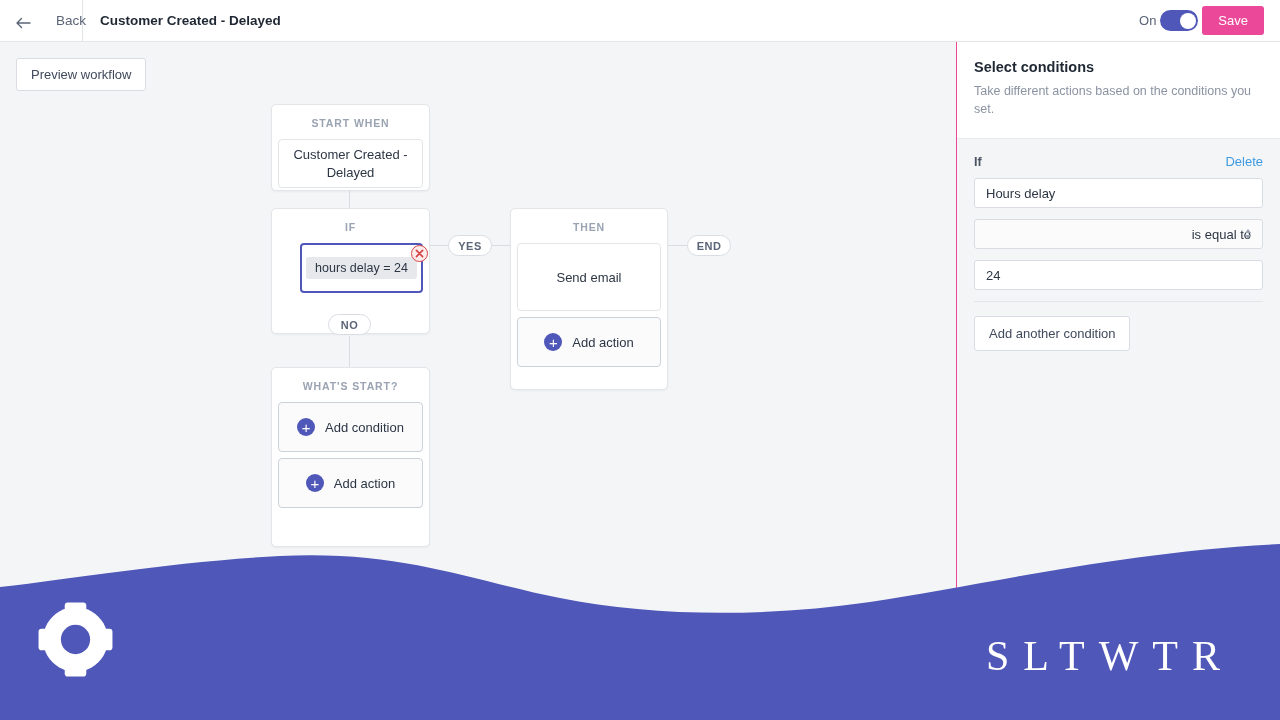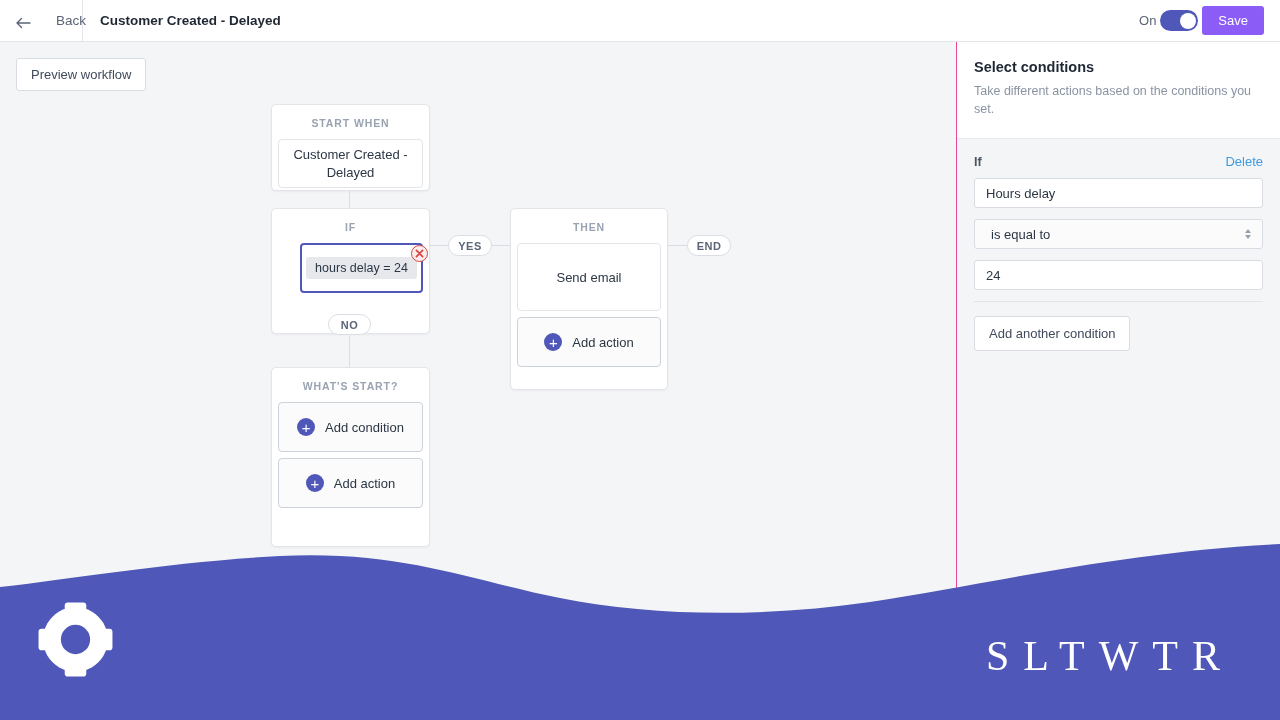--- a/index.html
+++ b/index.html
@@ -40,21 +40,21 @@
   .toggle {
     width: 38px; height: 21px; border-radius: 11px;
     background: #4f57b8; position: relative; cursor: pointer;
   }
   .toggle .knob {
     position: absolute; top: 2.5px; right: 2.5px;
     width: 16px; height: 16px; border-radius: 50%;
     background: #ffffff;
   }
   .save-btn {
-    background: #8b5cf6; color: #ffffff;
+    background: #ec4899; color: #ffffff;
     font-size: 13px; border: none; border-radius: 3px;
     padding: 7px 16px; cursor: pointer;
     font-family: "Liberation Sans", sans-serif;
   }
 
   
   .canvas {
     position: absolute; top: 42px; left: 0;
     width: 1001px; height: 678px;
     background: #f4f5f7;
@@ -167,22 +167,22 @@
     width: 100%; height: 30px;
     background: #ffffff; border: 1px solid #d9dde3;
     border-radius: 3px;
     font-size: 13px; color: #2c3644;
     padding: 0 11px; margin-bottom: 11px;
     display: flex; align-items: center;
     font-family: "Liberation Sans", sans-serif;
   }
   .field.select {
     background: #fbfbfc;
-    padding-left: 16px;
-    position: relative; cursor: pointer;
+    padding-left: 8px;
+    position: relative; cursor: pointer; justify-content: flex-end;
   }
   .stepper {
     position: absolute; right: 11px; top: 50%;
     transform: translateY(-50%);
     display: flex; flex-direction: column; gap: 2px;
     align-items: center;
   }
   .stepper span {
     display: block; width: 0; height: 0;
     border-left: 3px solid transparent;

